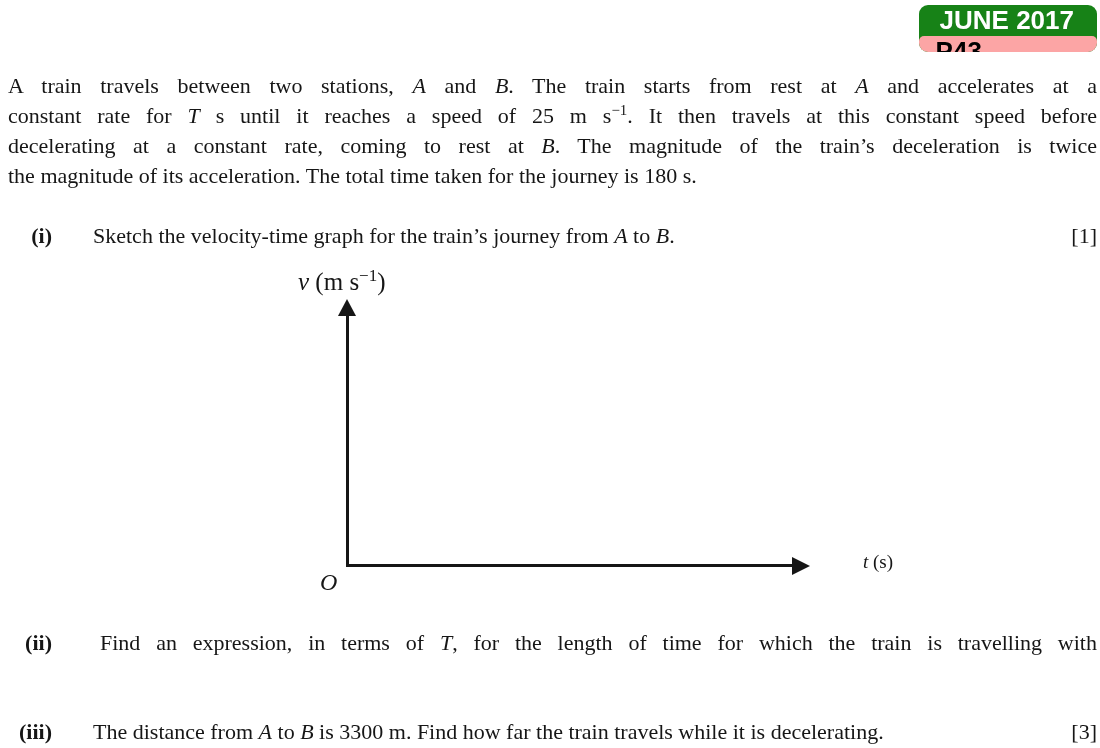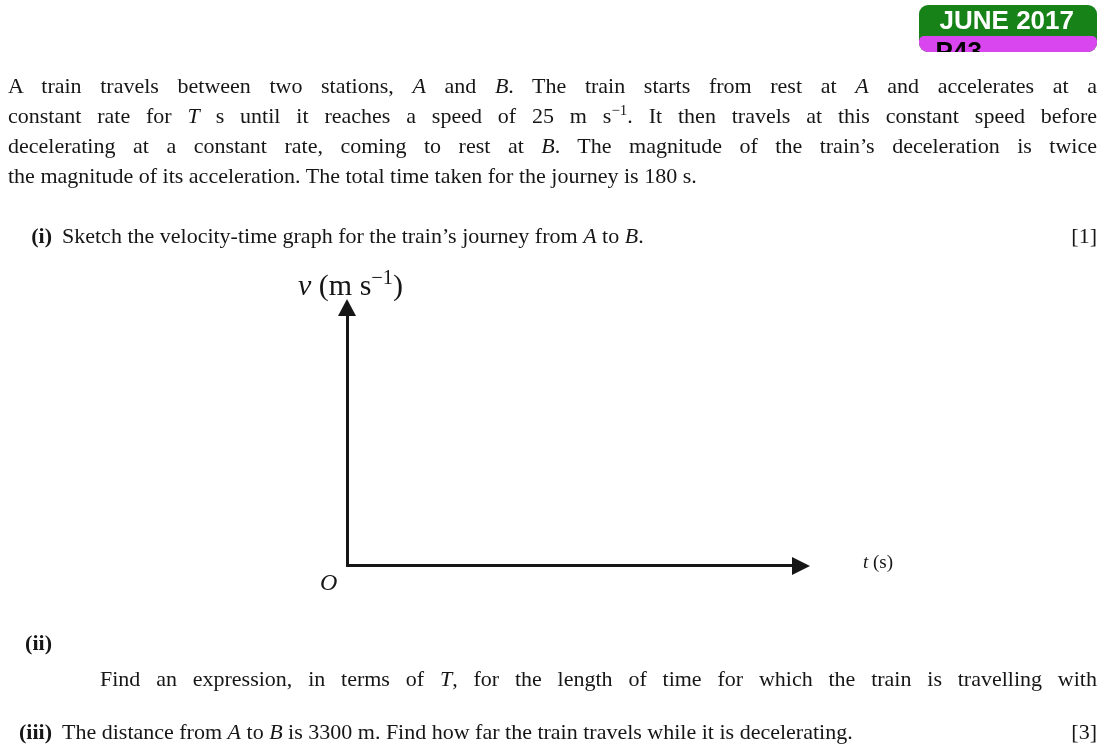--- a/index.html
+++ b/index.html
@@ -17,47 +17,47 @@
   
   .badge {
     position:absolute; top:5px; right:3px; height:47px;
     display:flex; align-items:stretch; overflow:hidden;
     border-radius:9px;
     font-family:"Liberation Sans", sans-serif;
     font-weight:bold; font-size:26px;
   }
   .badge-seg { display:flex; align-items:center; }
   .badge-session { color:#fff; padding:0 23px 0 21px; }
-  .badge-paper   { background:#d946ef; color:#000; padding:0 17px; border-radius:5px; }
+  .badge-paper   { background:#fca5a5; color:#000; padding:0 17px; border-radius:5px; }
   .badge-q       { color:#86efac; padding:0 26px 0 25px; }
 
   
   .intro {
     position:absolute; left:8px; top:71px; width:1089px;
     font-size:22px;
   }
   .line { height:30px; line-height:30px; text-align:justify; text-align-last:justify; }
   .line.last { text-align:left; text-align-last:auto; }
 
   .part {
     position:absolute; left:0; width:1097px;
     display:grid; grid-template-columns:52px 1fr; column-gap:10px;
     font-size:22px; line-height:31px;
   }
   .part-label { font-weight:bold; text-align:right; }
   .part-i   { top:220px; }
   .part-ii  { top:627px;gap:48px; }
   .part-iii { top:716px; }
-  .row-flex { display:flex; justify-content:space-between; }
-  .jline { text-align:justify; text-align-last:justify;margin-top:36px; }
+  .row-flex { display:flex; justify-content:space-between;margin-left:31px; }
+  .jline { text-align:justify; text-align-last:justify; }
   .mark { white-space:nowrap; }
 
   
   .graph-el { position:absolute; }
-  .v-label { left:298px; top:268px; font-size:30px; }
+  .v-label { left:298px; top:268px; font-size:25px; }
   .t-label { left:863px; top:551px; font-size:19px; }
   .origin  { left:320px; top:569px; font-size:24px; font-style:italic; }
   .y-axis  { left:346px; top:310px; width:3px; height:257px; background:#161616; }
   .y-arrow {
     left:338px; top:299px; width:0; height:0;
     border-left:9px solid transparent; border-right:9px solid transparent;
     border-bottom:17px solid #161616;
   }
   .x-axis  { left:346px; top:564px; width:448px; height:3px; background:#161616; }
   .x-arrow {

